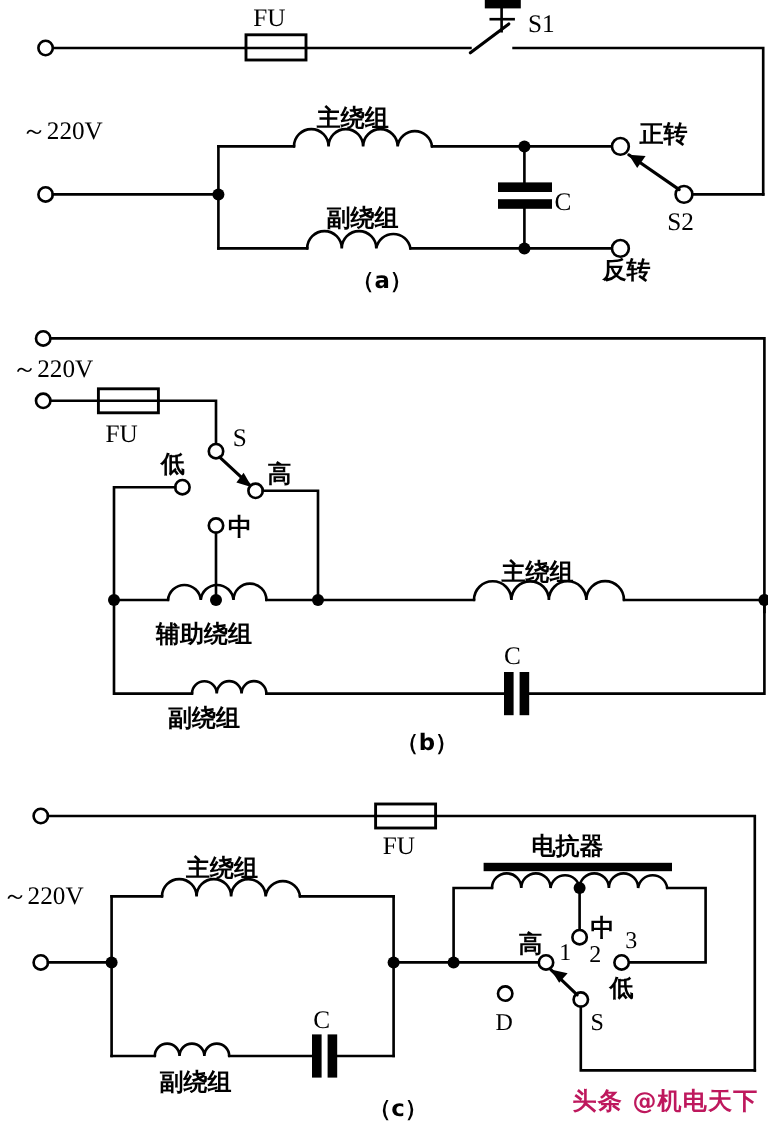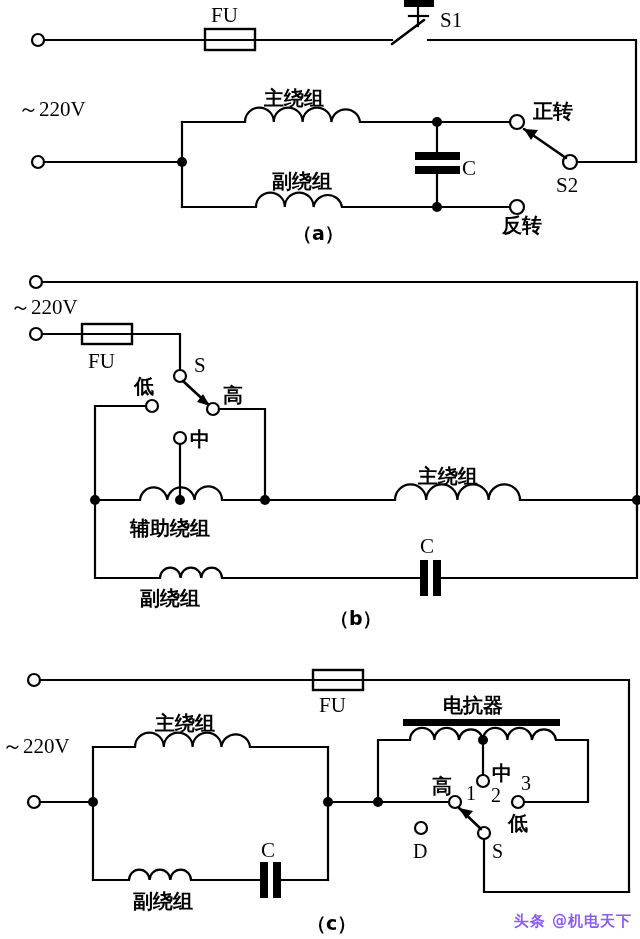--- a/index.html
+++ b/index.html
@@ -72,23 +72,23 @@
   text.cn {
     font-family: "DejaVu Sans", "Liberation Sans", sans-serif;
     font-weight: bold;
     fill: #000000;
   }
   .wm {
     position: absolute;
     right: 8px;
     bottom: 8px;
     font-family: "DejaVu Sans", "Liberation Sans", sans-serif;
-    font-size: 15px;
+    font-size: 20px;
     font-weight: bold;
-    color: #8b5cf6;
+    color: #be185d;
     letter-spacing: 1px;
     white-space: nowrap;
     margin-top: 48px;
   }
 </style>
 </head>
 <body>
 
 <div id="sheet">
 

